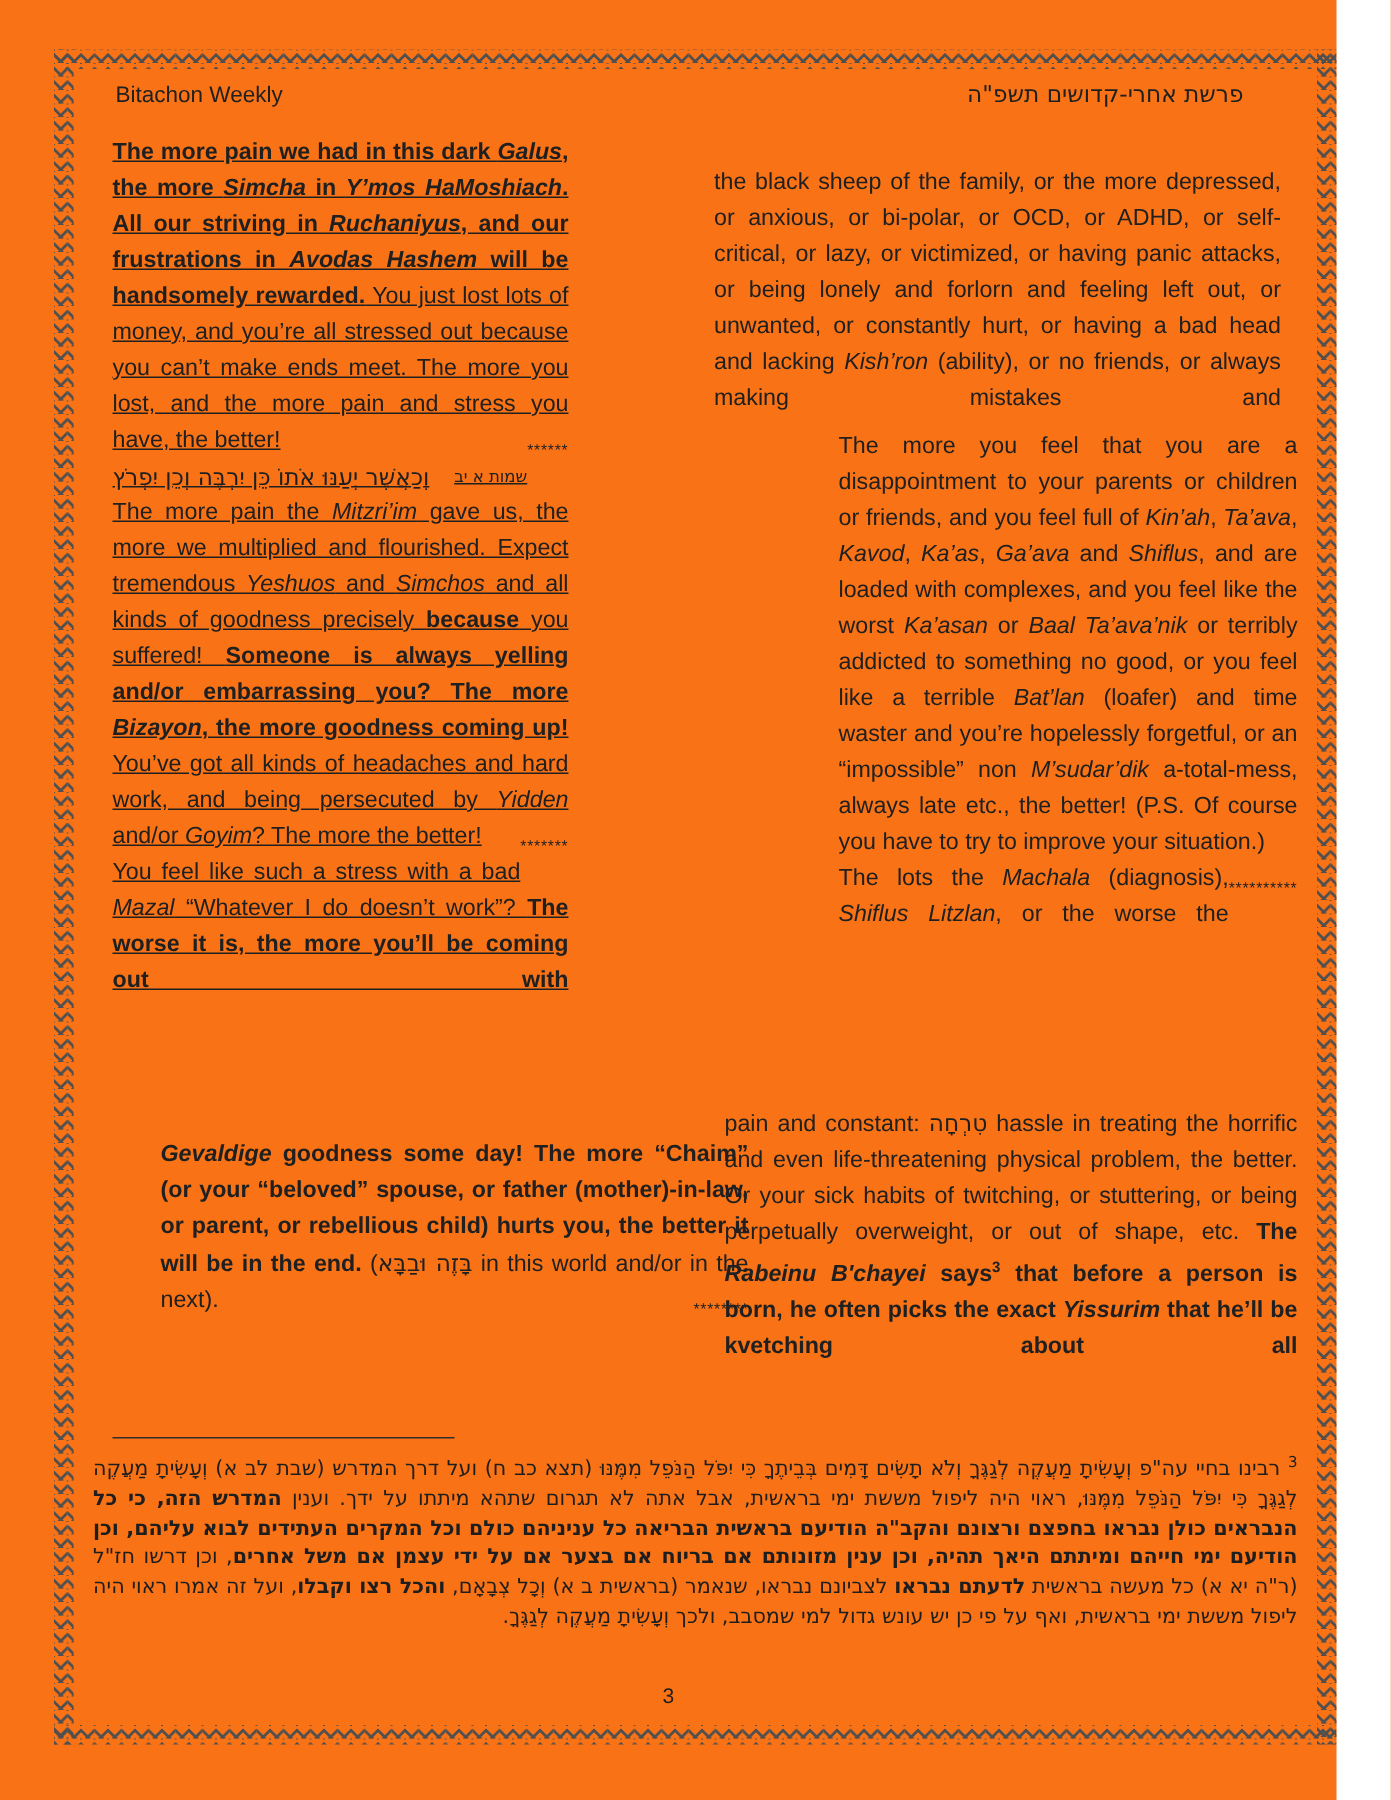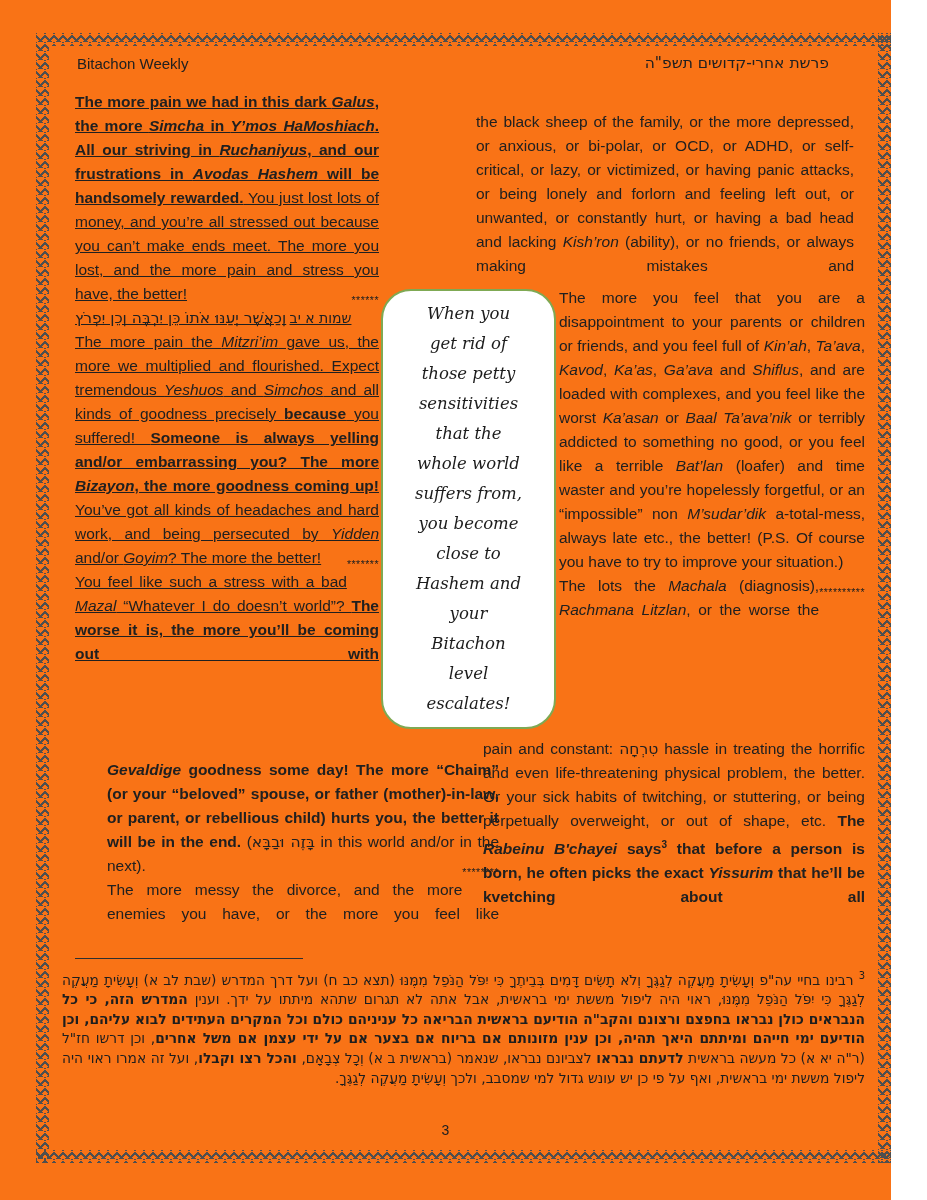--- a/index.html
+++ b/index.html
@@ -34,21 +34,21 @@
   .para.cont{text-align-last:justify;}
   .para.pasuk{display:flex;justify-content:space-between;align-items:flex-start;text-align:right;}
 
   .run-b{font-weight:700;}
   .run-i{font-style:italic;}
   .run-bi{font-weight:700;font-style:italic;}
   .run-stars{float:right;font-size:10.5px;margin-top:6px;letter-spacing:.5px;color:#202020;}
   .run-sup{vertical-align:super;font-size:10px;}
   .run-bsup{vertical-align:super;font-size:10px;font-weight:700;}
   .run-heb{font-family:"DejaVu Sans",sans-serif;unicode-bidi:isolate;}
-  .run-hebsmall{font-family:"DejaVu Sans",sans-serif;font-size:14px;unicode-bidi:isolate;}
+  .run-hebsmall{font-family:"DejaVu Sans",sans-serif;font-size:11px;unicode-bidi:isolate;}
 
   .callout{
     position:absolute;left:381px;top:289px;width:175px;height:440px;box-sizing:border-box;
     border:2px solid #7fa953;border-radius:30px;background:#ffffff;
     display:flex;align-items:center;justify-content:center;
   }
   .callout-text{
     font-family:"DejaVu Serif","Liberation Serif",serif;font-style:italic;
     font-size:16.5px;line-height:30px;text-align:center;white-space:pre-line;color:#1c1c1c;
     padding:0 8px;
@@ -76,53 +76,36 @@
   <div class="hdr-left">Bitachon Weekly</div>
   <div class="hdr-right">פרשת אחרי-קדושים תשפ"ה</div>
 
   <div class="tblock l-top">
       <div class="para"><span class="run-b">The more pain we had in this dark </span><span class="run-bi">Galus</span><span class="run-b">, the more </span><span class="run-bi">Simcha</span><span class="run-b"> in </span><span class="run-bi">Y’mos HaMoshiach</span><span class="run-b">. All our striving in </span><span class="run-bi">Ruchaniyus</span><span class="run-b">, and our frustrations in </span><span class="run-bi">Avodas Hashem</span><span class="run-b"> will be handsomely rewarded.</span><span> You just lost lots of money, and you’re all stressed out because you can’t make ends meet. The more you lost, and the more pain and stress you have, the better!</span><span class="run-stars">******</span></div>
       <div class="para pasuk">
         <span class="run-heb" dir="rtl">וְכַאֲשֶׁר יְעַנּוּ אֹתוֹ כֵּן יִרְבֶּה וְכֵן יִפְרֹץ</span>
         <span class="run-hebsmall" dir="rtl">שמות א יב</span>
       </div>
       <div class="para"><span>The more pain the </span><span class="run-i">Mitzri’im</span><span> gave us, the more we multiplied and flourished. Expect tremendous </span><span class="run-i">Yeshuos</span><span> and </span><span class="run-i">Simchos</span><span> and all kinds of goodness precisely </span><span class="run-b">because</span><span> you suffered! </span><span class="run-b">Someone is always yelling and/or embarrassing you? The more </span><span class="run-bi">Bizayon</span><span class="run-b">, the more goodness coming up!</span><span> You’ve got all kinds of headaches and hard work, and being persecuted by </span><span class="run-i">Yidden</span><span> and/or </span><span class="run-i">Goyim</span><span>? The more the better!</span><span class="run-stars">*******</span></div>
-      <div class="para cont"><span>You feel like such a stress with a bad </span><span class="run-i">Mazal</span><span> “Whatever I do doesn’t world”? </span><span class="run-b">The worse it is, the more you’ll be coming out with</span></div>
+      <div class="para cont"><span>You feel like such a stress with a bad </span><span class="run-i">Mazal</span><span> “Whatever I do doesn’t work”? </span><span class="run-b">The worse it is, the more you’ll be coming out with</span></div>
     </div>
   <div class="tblock l-bottom">
       <div class="para"><span class="run-bi">Gevaldige</span><span class="run-b"> goodness some day! The more “Chaim” (or your “beloved” spouse, or father (mother)-in-law, or parent, or rebellious child) hurts you, the better it will be in the end.</span><span> (</span><span class="run-heb" dir="rtl">בָּזֶה וּבַבָּא</span><span> in this world and/or in the next).</span><span class="run-stars">********</span></div>
-      <div class="para cont"><span>The more messy the divorce, and the more enemies you have, or the more you feel like</span></div>
     </div>
   <div class="tblock r-top">
       <div class="para cont"><span>the black sheep of the family, or the more depressed, or anxious, or bi-polar, or OCD, or ADHD, or self-critical, or lazy, or victimized, or having panic attacks, or being lonely and forlorn and feeling left out, or unwanted, or constantly hurt, or having a bad head and lacking </span><span class="run-i">Kish’ron</span><span> (ability), or no friends, or always making mistakes and</span></div>
     </div>
   <div class="tblock r-beside">
       <div class="para"><span>The more you feel that you are a disappointment to your parents or children or friends, and you feel full of </span><span class="run-i">Kin’ah</span><span>, </span><span class="run-i">Ta’ava</span><span>, </span><span class="run-i">Kavod</span><span>, </span><span class="run-i">Ka’as</span><span>, </span><span class="run-i">Ga’ava</span><span> and </span><span class="run-i">Shiflus</span><span>, and are loaded with complexes, and you feel like the worst </span><span class="run-i">Ka’asan</span><span> or </span><span class="run-i">Baal Ta’ava’nik</span><span> or terribly addicted to something no good, or you feel like a terrible </span><span class="run-i">Bat’lan</span><span> (loafer) and time waster and you’re hopelessly forgetful, or an “impossible” non </span><span class="run-i">M’sudar’dik</span><span> a-total-mess, always late etc., the better! (P.S. Of course you have to try to improve your situation.)</span><span class="run-stars">**********</span></div>
-      <div class="para cont"><span>The lots the </span><span class="run-i">Machala</span><span> (diagnosis), </span><span class="run-i">Rachmana Litzlan</span><span>, or the worse the</span></div>
+      <div class="para cont"><span>The lots the </span><span class="run-i">Machala</span><span> (diagnosis), </span><span class="run-i">Shiflus Litzlan</span><span>, or the worse the</span></div>
     </div>
   <div class="tblock r-bottom">
       <div class="para cont"><span>pain and constant: </span><span class="run-heb" dir="rtl">טִרְחָה</span><span> hassle in treating the horrific and even life-threatening physical problem, the better. Or your sick habits of twitching, or stuttering, or being perpetually overweight, or out of shape, etc. </span><span class="run-b">The </span><span class="run-bi">Rabeinu B'chayei</span><span class="run-b"> says</span><span class="run-bsup">3</span><span class="run-b"> that before a person is born, he often picks the exact </span><span class="run-bi">Yissurim</span><span class="run-b"> that he’ll be kvetching about all</span></div>
     </div>
 
-  <div class="callout">
-    <div class="callout-text">When you
-get rid of
-those petty
-sensitivities
-that the
-whole world
-suffers from,
-you become
-close to
-Hashem and
-your
-Bitachon
-level
-escalates!</div>
-  </div>
 
   <div class="fn-sep"></div>
   <div class="footnote">
       <div class="para"><span class="run-sup">3</span><span> רבינו בחיי עה"פ וְעָשִׂיתָ מַעֲקֶה לְגַגֶּךָ וְלֹא תָשִׂים דָּמִים בְּבֵיתֶךָ כִּי יִפֹּל הַנֹּפֵל מִמֶּנּוּ (תצא כב ח) ועל דרך המדרש (שבת לב א) וְעָשִׂיתָ מַעֲקֶה לְגַגֶּךָ כִּי יִפֹּל הַנֹּפֵל מִמֶּנּוּ, ראוי היה ליפול מששת ימי בראשית, אבל אתה לא תגרום שתהא מיתתו על ידך. וענין </span><span class="run-b">המדרש הזה, כי כל הנבראים כולן נבראו בחפצם ורצונם והקב"ה הודיעם בראשית הבריאה כל עניניהם כולם וכל המקרים העתידים לבוא עליהם, וכן הודיעם ימי חייהם ומיתתם היאך תהיה, וכן ענין מזונותם אם בריוח אם בצער אם על ידי עצמן אם משל אחרים</span><span>, וכן דרשו חז"ל (ר"ה יא א) כל מעשה בראשית </span><span class="run-b">לדעתם נבראו</span><span> לצביונם נבראו, שנאמר (בראשית ב א) וְכָל צְבָאָם, </span><span class="run-b">והכל רצו וקבלו</span><span>, ועל זה אמרו ראוי היה ליפול מששת ימי בראשית, ואף על פי כן יש עונש גדול למי שמסבב, ולכך וְעָשִׂיתָ מַעֲקֶה לְגַגֶּךָ.</span></div>
     </div>
 
   <div class="pageno">3</div>
 
 </div>
 

